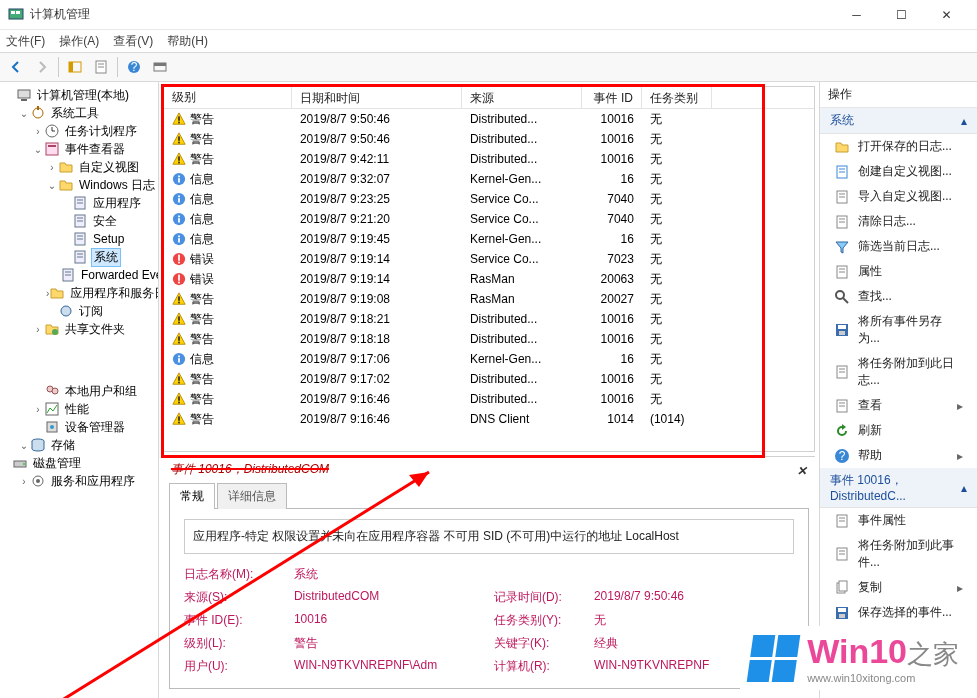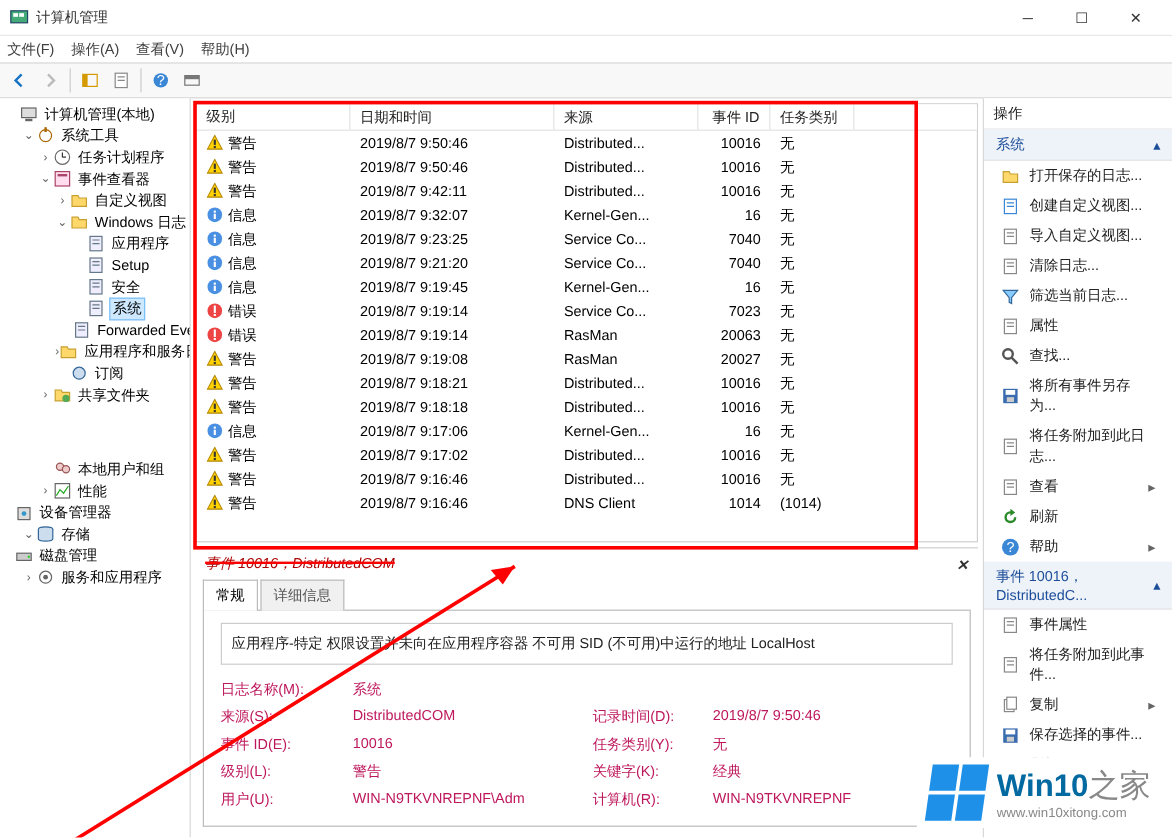--- a/index.html
+++ b/index.html
@@ -45,21 +45,21 @@
 .detailbody { margin:0 10px 4px 10px; border:1px solid #bbb; border-top:none; padding:10px 14px; height:180px; overflow:hidden; }
 .msgbox { border:1px solid #ccc; padding:8px; margin-bottom:12px; color:#222; }
 .kvgrid { display:grid; grid-template-columns:110px 200px 100px 200px; row-gap:6px; color:#be185d; }
 .actions { width:185px; border-left:1px solid #d8d8d8; background:#fff; display:flex; flex-direction:column; }
 .actions .hdr { background:#fff; padding:4px 8px; font-weight:normal; color:#222; border-bottom:1px solid #e6e6e6;}
 .actions .group { background:#eef3f9; padding:4px 10px; color:#1d4e9a; border-bottom:1px solid #e3e3e3; display:flex; align-items:center; justify-content:space-between;}
 .actions .item { display:flex; align-items:center; gap:8px; padding:4px 14px; color:#222; cursor:default; }
 .logo { position:absolute; right:8px; bottom:8px; display:flex; align-items:center; gap:10px; background:#fff; padding:6px 10px; z-index:30;}
 .logo .win { display:grid; grid-template-columns:22px 22px; grid-template-rows:22px 22px; gap:3px; transform:skewX(-8deg);}
 .logo .win span{background:#1e90e8;}
-.logo .txt1{font-size:26px;font-weight:bold;color:#0369a1;}
+.logo .txt1{font-size:34px;font-weight:bold;color:#ec4899;}
 .logo .txt2{font-size:26px;color:#888;}
 .logo .sub{font-size:11px;color:#888;}
 .arrow { position:absolute; pointer-events:none; z-index:20; }
 
 svg { display:block; }
 </style>
 </head>
 <body>
 
 <div class="titlebar">
@@ -200,32 +200,32 @@
       </div>
       <div class="trow" style="padding-left: 60px;">
         <span class="exp"></span>
         <span class="ticon">
           <svg width="16" height="16">
             <rect x="3" y="2" width="10" height="12" fill="#eef" stroke="#678"></rect>
             <line x1="5" y1="5" x2="11" y2="5" stroke="#678"></line>
             <line x1="5" y1="8" x2="11" y2="8" stroke="#678"></line>
           </svg>
         </span>
-        <span class="lbl">Setup</span>
+        <span class="lbl">安全</span>
       </div>
       <div class="trow" style="padding-left: 60px;">
         <span class="exp"></span>
         <span class="ticon">
           <svg width="16" height="16">
             <rect x="3" y="2" width="10" height="12" fill="#eef" stroke="#678"></rect>
             <line x1="5" y1="5" x2="11" y2="5" stroke="#678"></line>
             <line x1="5" y1="8" x2="11" y2="8" stroke="#678"></line>
           </svg>
         </span>
-        <span class="lbl">安全</span>
+        <span class="lbl">Setup</span>
       </div>
       <div class="trow selected" style="padding-left: 60px;">
         <span class="exp"></span>
         <span class="ticon">
           <svg width="16" height="16">
             <rect x="3" y="2" width="10" height="12" fill="#eef" stroke="#678"></rect>
             <line x1="5" y1="5" x2="11" y2="5" stroke="#678"></line>
             <line x1="5" y1="8" x2="11" y2="8" stroke="#678"></line>
           </svg>
         </span>
@@ -283,21 +283,21 @@
       <div class="trow" style="padding-left: 32px;">
         <span class="exp">›</span>
         <span class="ticon">
           <svg width="16" height="16">
             <rect x="2" y="2" width="12" height="12" fill="#fff" stroke="#666"></rect>
             <polyline points="3,12 6,7 9,10 13,4" fill="none" stroke="#2a2"></polyline>
           </svg>
         </span>
         <span class="lbl">性能</span>
       </div>
-      <div class="trow" style=" align-items: flex-end;">
+      <div class="trow" style="padding-left: 32px;">
         <span class="exp"></span>
         <span class="ticon">
           <svg width="16" height="16">
             <rect x="3" y="3" width="10" height="10" fill="#ddd" stroke="#666"></rect>
             <circle cx="8" cy="8" r="2" fill="#39c"></circle>
           </svg>
         </span>
         <span class="lbl">设备管理器</span>
       </div>
       <div class="trow" style="padding-left: 18px;">

